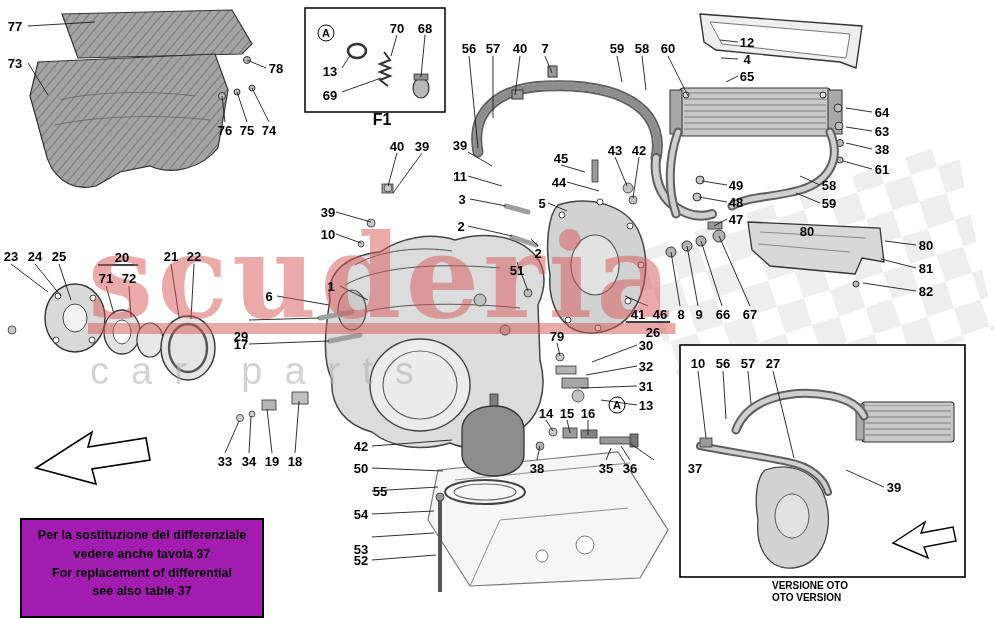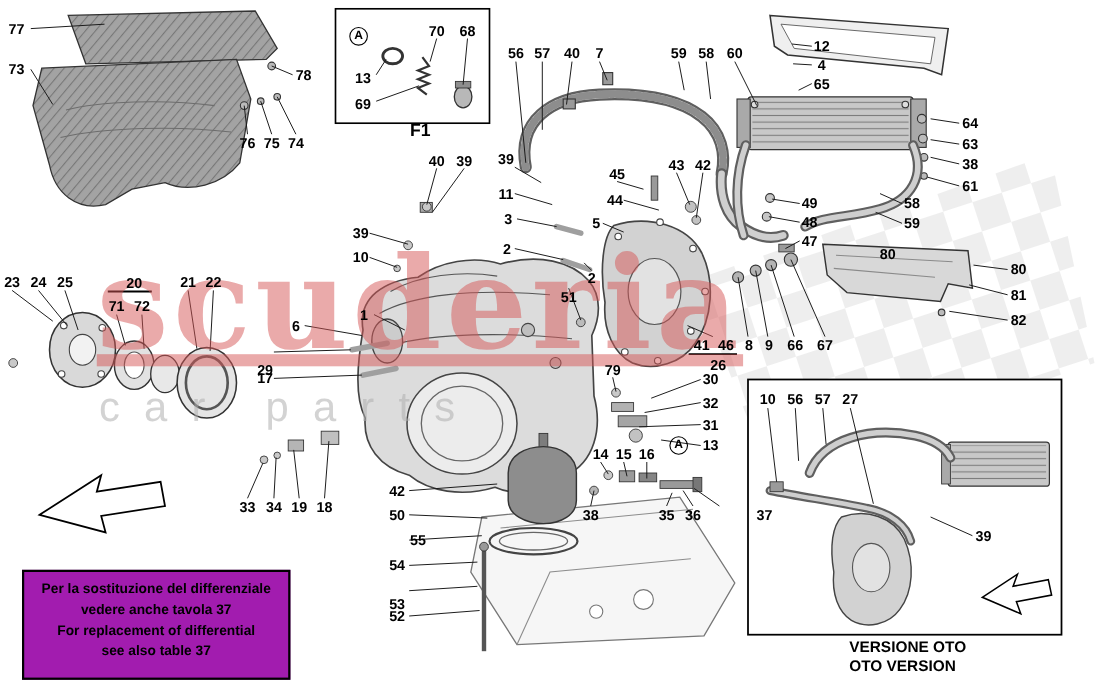--- a/index.html
+++ b/index.html
@@ -24,21 +24,21 @@
     border:1.6px solid #000; border-radius:50%; width:17px; height:17px;
     display:flex; align-items:center; justify-content:center; font-size:11px;
   }
   .callout.large { font-size:16px; }
   #note-box {
     position:absolute; left:20px; top:518px; width:244px; height:100px;
     border:2px solid #000; background:#a21caf; text-align:center; font-weight:bold;
     font-size:12.5px; line-height:1.5; padding-top:6px;
   }
   #oto-title {
-    position:absolute; left:772px; top:580px; font-weight:bold; font-size:14px; line-height:1.2;
+    position:absolute; left:772px; top:580px; font-weight:bold; font-size:10px; line-height:1.2;
   }
 </style>
 </head>
 <body>
 
 <div id="stage">
 
   <svg id="drawing" width="1000" height="619" viewBox="0 0 1000 619">
     <defs>
       <pattern id="check" width="56" height="56" patternUnits="userSpaceOnUse" patternTransform="rotate(-18)">

